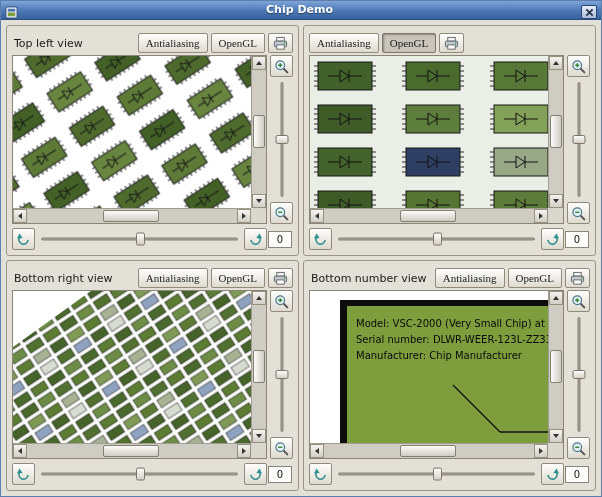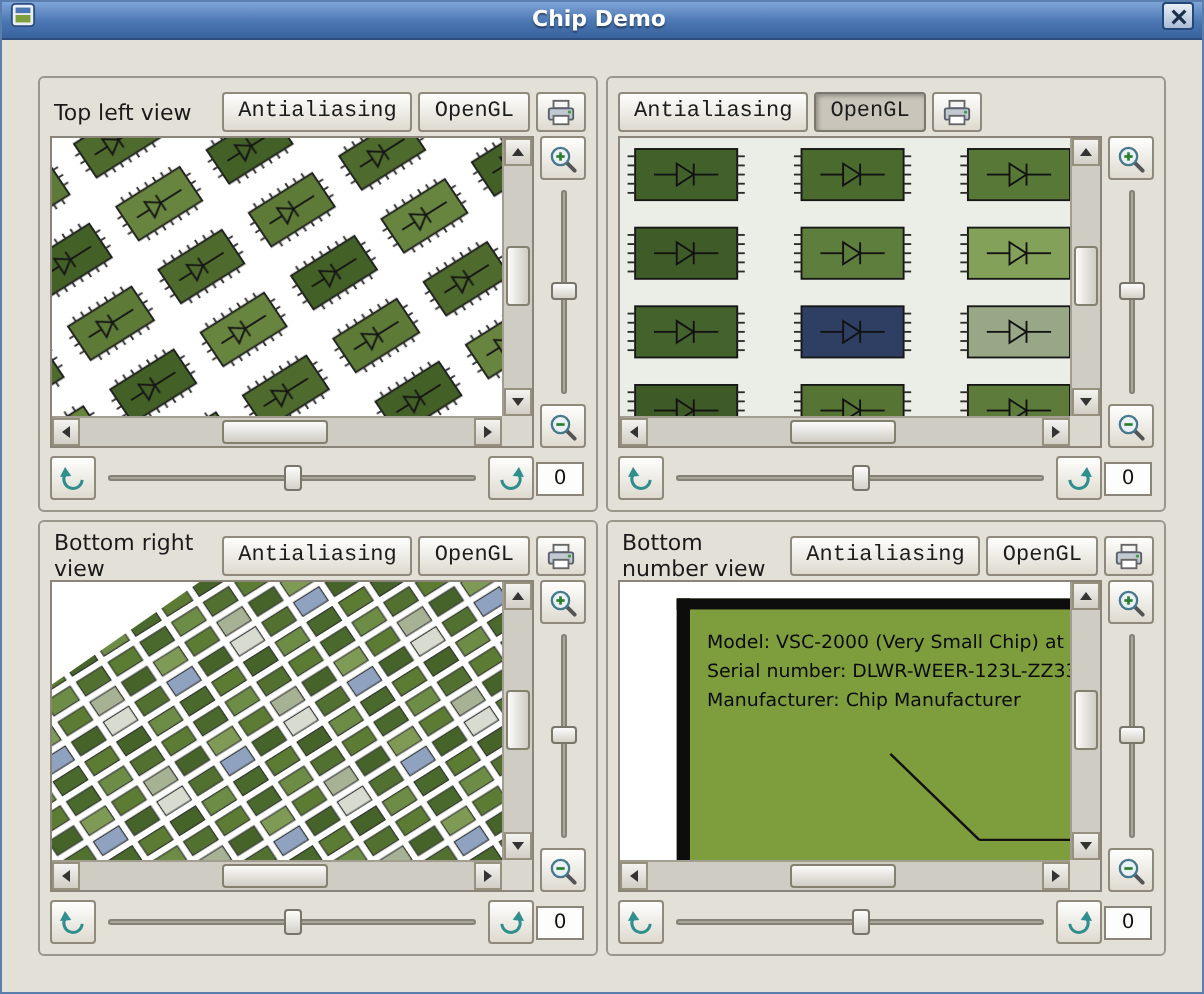--- a/index.html
+++ b/index.html
@@ -1,40 +1,40 @@
 <!DOCTYPE html>
 <html><head>
 <meta charset="utf-8">
 <style>
   * { box-sizing: border-box; }
   html,body { margin:0; padding:0; }
   body { font-family:"DejaVu Sans","Liberation Sans",sans-serif; background:#fff; }
 
   .window { width:602px; height:497px; border:1px solid #5a7fae; background:#e3e0d8; position:relative; overflow:hidden; }
 
-  .titlebar { height:19px; display:flex; align-items:flex-start; gap:4px; padding:0 4px;
+  .titlebar { height:19px; display:flex; align-items:flex-end; gap:4px; padding:0 4px;
     background:linear-gradient(180deg,#7fa5d8 0%,#4a76b2 55%,#39639d 100%);
     border-bottom:1px solid #2c4c7c; }
   .titlebar .title { flex:1; text-align:center; font-size:11px; font-weight:bold; color:#fff;
     text-shadow:0 1px 1px rgba(0,0,0,.45); line-height:18px; }
   .app-icon { width:13px; height:13px; display:block; }
   .close-btn { width:16px; height:14px; border:1px solid #24477a; border-radius:2px;
     background:linear-gradient(#e8eef6,#aabcd6); display:flex; align-items:center; justify-content:center; padding:0; }
   .close-btn svg { width:9px; height:9px; display:block; }
 
   .content { height:476px; display:grid; grid-template-columns:1fr 1fr; grid-template-rows:1fr 1fr;
-    gap:4px; padding:18px; }
+    gap:4px; padding:5px; }
 
   .panel { border:1px solid #9a968a; border-radius:3px; background:#e3e0d8; padding:5px;
     display:grid; grid-template-columns:1fr 26px; grid-template-rows:24px 1fr 26px; }
 
   .panel-header { grid-column:1 / 3; display:flex; align-items:center; gap:3px; }
   .panel-label { flex:1; font-size:11px; color:#1a1a1a; padding-left:2px; }
 
-  .btn { font-family:Liberation Mono, monospace; font-size:11px; color:#1c1c1c; height:20px; padding:0 7px;
+  .btn { font-family:Liberation Serif, serif; font-size:11px; color:#1c1c1c; height:20px; padding:0 7px;
     border:1px solid #908a7c; border-radius:2px; background:linear-gradient(#fefefd,#dedacf); }
   .btn.pressed { background:#c9c5ba; box-shadow:inset 1px 1px 2px rgba(0,0,0,.3); border-color:#7c776b; }
   .icon-btn { width:25px; padding:0; display:inline-flex; align-items:center; justify-content:center; }
   .sq-btn { width:23px; height:22px; padding:0; display:inline-flex; align-items:center; justify-content:center; }
   .ic { width:15px; height:15px; display:block; }
 
   .view { grid-column:1; grid-row:2; position:relative; border:1px solid #8a8578; background:#fff; overflow:hidden; }
   .scene { position:absolute; left:0; top:0; right:15px; bottom:15px; overflow:hidden; }
   .scene svg { width:100%; height:100%; display:block; }
 

